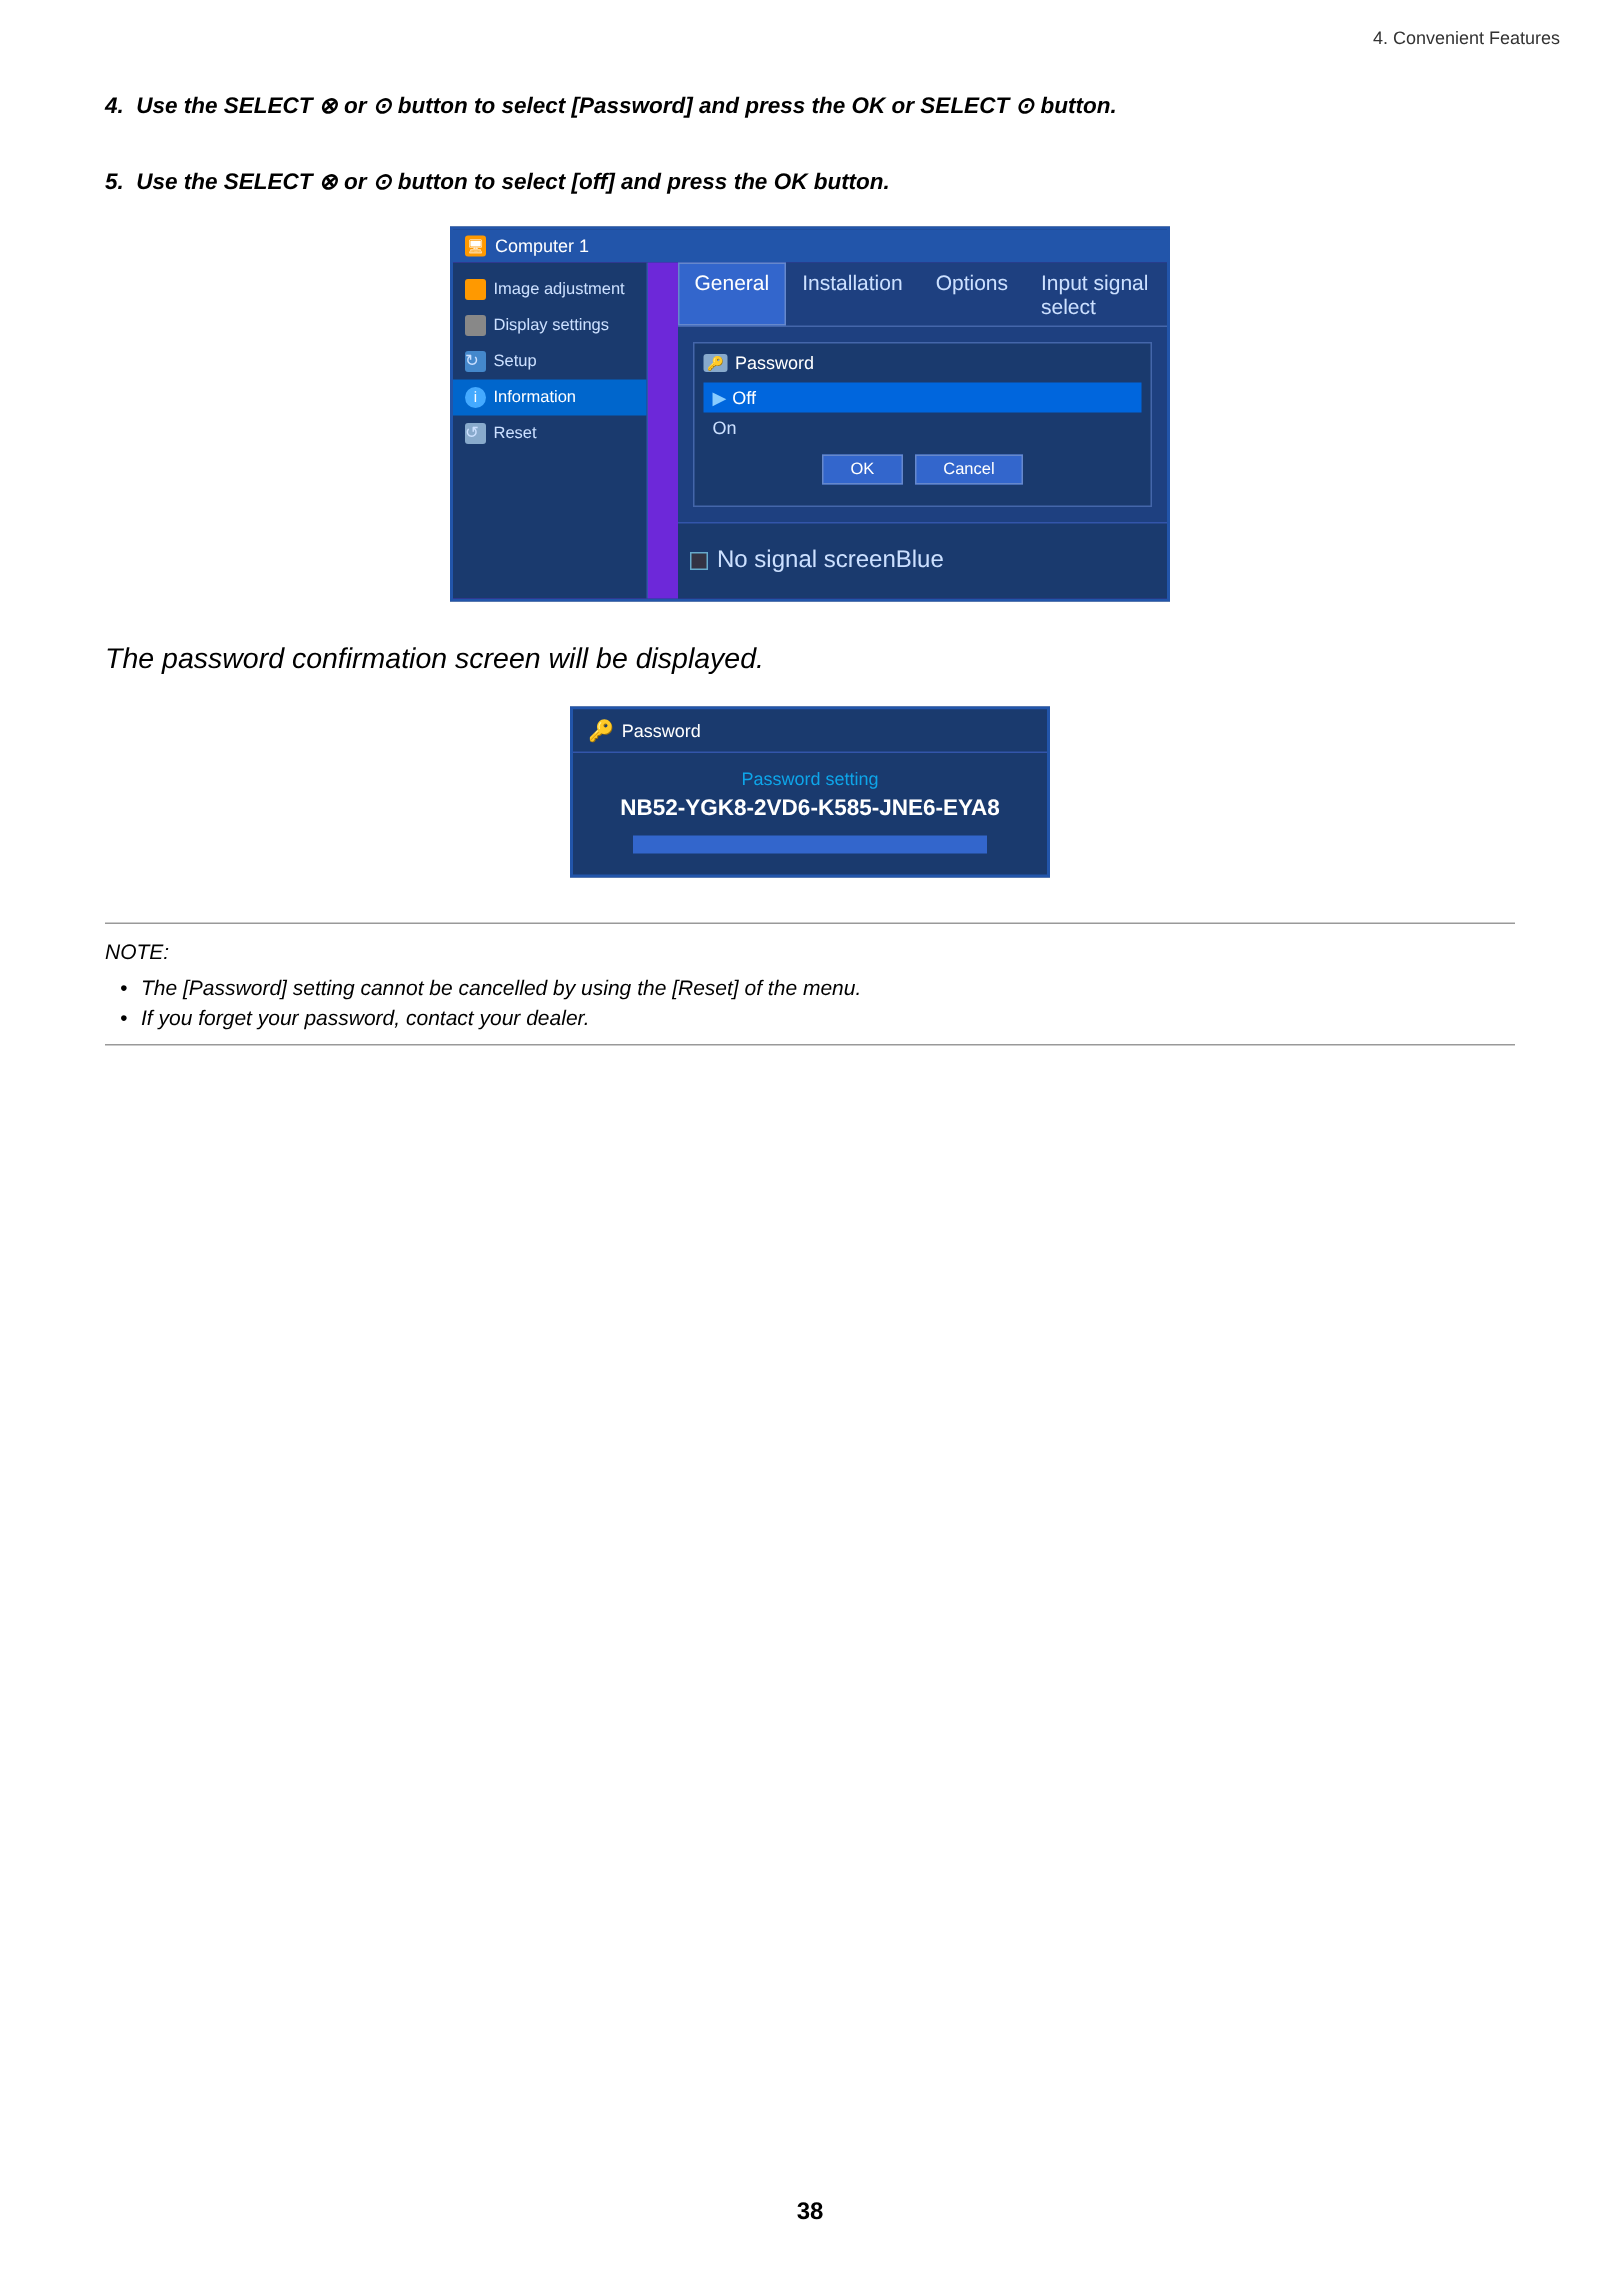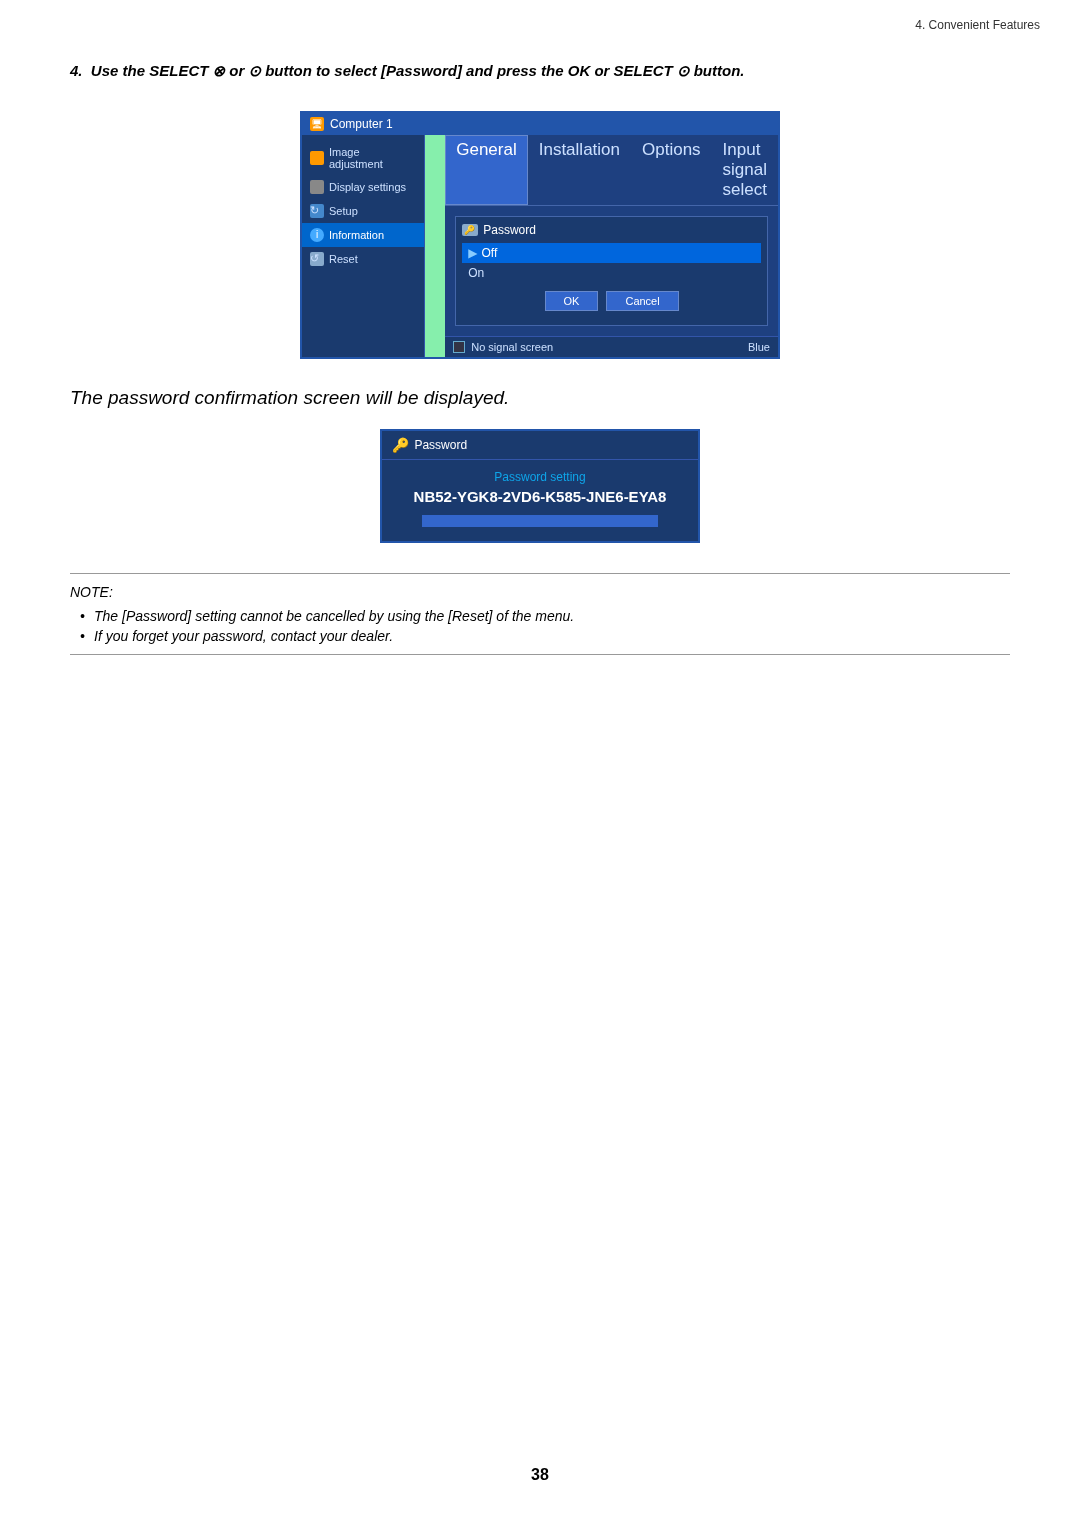--- a/index.html
+++ b/index.html
@@ -64,21 +64,21 @@
       background: #ff9900;
       border-radius: 2px;
       display: inline-flex;
       align-items: center;
       justify-content: center;
       font-size: 9px;
     }
 
     .ui-body {
       display: flex;
-      background: #86efac;
+      background: #6d28d9;
       gap: 20px;
     }
 
     .ui-sidebar {
       width: 130px;
       background: #1a3a6e;
       border-right: 1px solid #3355aa;
       padding: 6px 0;
     }
 
@@ -118,21 +118,21 @@
     }
 
     .ui-tabs {
       display: flex;
       background: #1e4080;
       border-bottom: 1px solid #4466aa;
     }
 
     .ui-tab {
       padding: 4px 10px;
-      font-size: 17px;
+      font-size: 14px;
       color: #cce0ff;
       border: 1px solid transparent;
       cursor: pointer;
     }
 
     .ui-tab.active {
       background: #3366cc;
       color: #fff;
       border-color: #6688cc;
     }
@@ -196,25 +196,25 @@
       color: #fff;
       border: 1px solid #6688cc;
       padding: 3px 18px;
       font-size: 11px;
       cursor: pointer;
     }
 
     .ui-bottom-bar {
       display: flex;
       align-items: center;
-      justify-content: space-between;
-      padding: 4px 8px;
+      justify-content: flex-start;
+      padding: 16px 8px;
       background: #1a3a6e;
       border-top: 1px solid #3355aa;
-      font-size: 11px;
+      font-size: 16px;
       color: #cce0ff;
     }
 
     .ui-bottom-left {
       display: flex;
       align-items: center;
       gap: 6px;
     }
 
     .ui-checkbox {
@@ -345,20 +345,23 @@
 
 <div class="content-area">
 
   <div class="step">
     <p class="step-text">
       <strong>4.</strong>&nbsp; <em>Use the SELECT ⊗ or ⊙ button to select [Password] and press the OK or SELECT ⊙ button.</em>
     </p>
   </div>
 
   <div class="step">
+    <p class="step-text">
+      <strong>5.</strong>&nbsp; <em>Use the SELECT ⊗ or ⊙ button to select [off] and press the OK button.</em>
+    </p>
 
     <div class="ui-screenshot">
 
       <div class="ui-titlebar">
         <span class="ui-titlebar-icon">🖥</span>
         <span>Computer 1</span>
       </div>
 
       <div class="ui-body">
 

